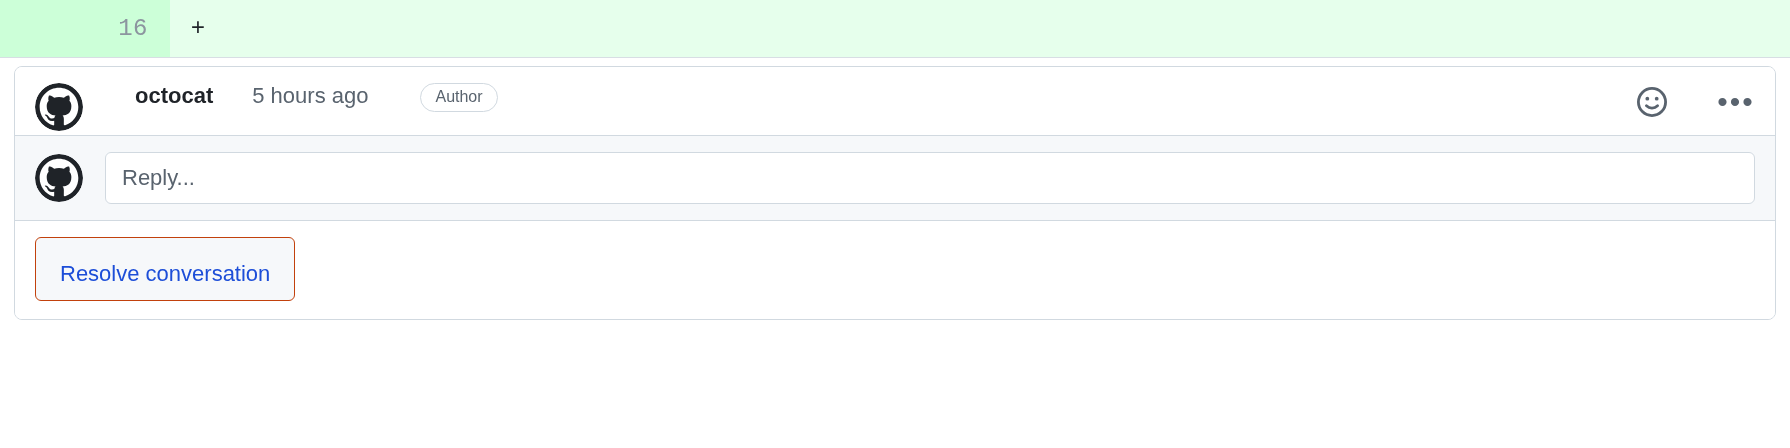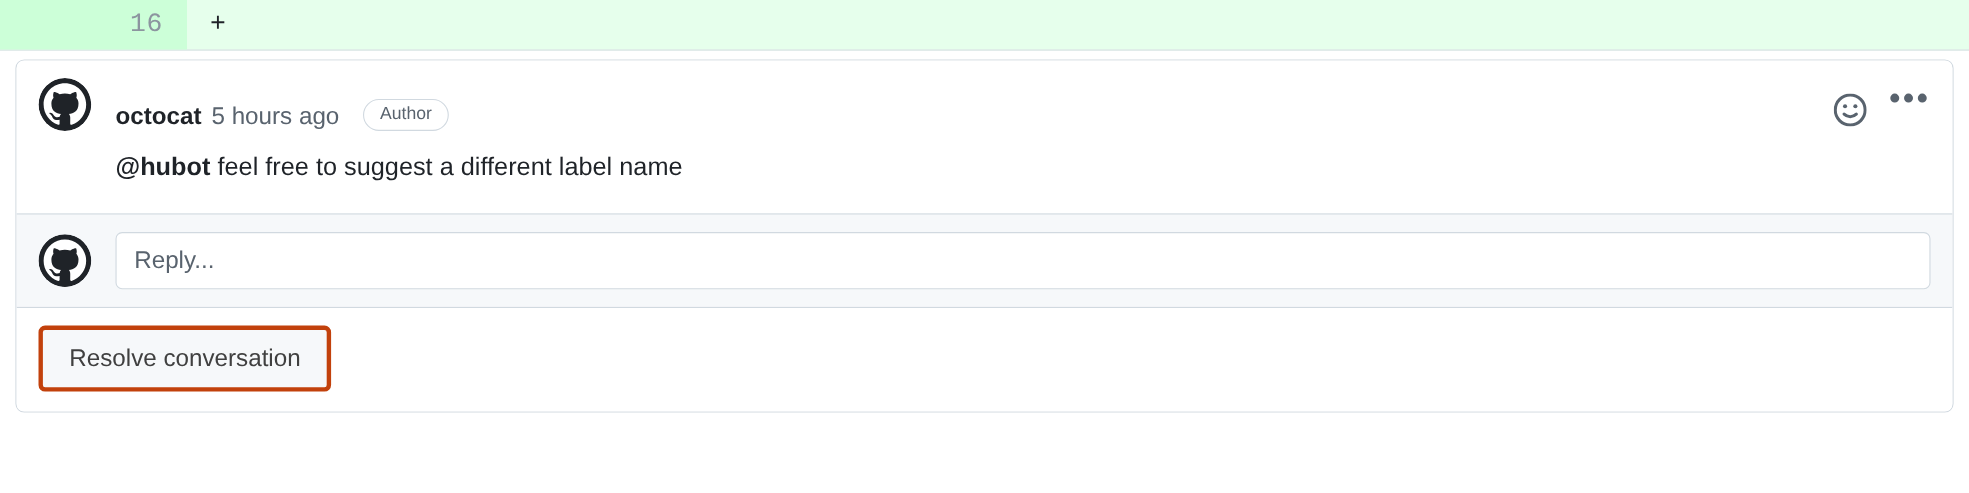--- a/index.html
+++ b/index.html
@@ -12,21 +12,21 @@
     height: 448px;
     font-family: "Liberation Sans", sans-serif;
     color: #1f2328;
     overflow: hidden;
   }
 
   
   .diff-line {
     display: flex;
     align-items: stretch;
-    height: 46px;
+    height: 58px;
     background: #e6ffec;
     border-bottom: 1px solid #d8dee4;
     box-sizing: border-box;
   }
   .diff-gutter {
     width: 170px;
     flex: 0 0 170px;
     background: #ccffd8;
     color: #8c959f;
     font-family: "Liberation Mono", monospace;
@@ -74,23 +74,24 @@
     overflow: hidden;
     box-sizing: border-box;
   }
 
   
   .comment {
     background: #ffffff;
   }
   .comment-header {
     display: flex;
-    align-items: flex-end;
+    align-items: flex-start;
     padding: 16px 20px 4px 20px;
     box-sizing: border-box;
+    gap: 30px;
   }
   .avatar {
     width: 48px;
     height: 48px;
     border-radius: 50%;
     flex: 0 0 48px;
     display: block;
   }
   .author-name {
     font-size: 22px;
@@ -168,25 +169,25 @@
   
   .actions-row {
     background: #ffffff;
     border-top: 1px solid #d1d9e0;
     padding: 16px 20px 18px 20px;
     box-sizing: border-box;
   }
   .btn {
     display: inline-block;
     background: #f6f8fa;
-    border: 4px solid #c2410c;
+    border: 1px solid #c2410c;
     border-radius: 6px;
     font-size: 22px;
-    color: #404040;
-    padding: 13px 24px 13px 24px;
+    color: #1d4ed8;
+    padding: 23px 24px 13px 24px;
     box-sizing: border-box;
     cursor: pointer;
   }
 </style>
 </head>
 <body>
 
 <div class="diff-line">
   <div class="diff-gutter">16</div>
   <div class="diff-marker">+</div>
@@ -221,21 +222,20 @@
             <path d="M8 0a8 8 0 1 1 0 16A8 8 0 0 1 8 0ZM1.5 8a6.5 6.5 0 1 0 13 0 6.5 6.5 0 0 0-13 0Z"></path>
             <path d="M4.5 9.5a.75.75 0 0 1 1.06 0 3.5 3.5 0 0 0 4.88 0 .75.75 0 1 1 1.04 1.08 5 5 0 0 1-6.96 0 .75.75 0 0 1-.02-1.08Z"></path>
             <circle cx="5.5" cy="6.2" r="1"></circle>
             <circle cx="10.5" cy="6.2" r="1"></circle>
           </svg>
         </span>
 
         <span class="header-action kebab">•••</span>
       </div>
 
-      <div class="comment-body"><span class="mention">@hubot</span><span> feel free to suggest a different label name</span></div>
     </div>
 
     <div class="reply-row">
       <svg class="avatar" viewBox="0 0 16 16">
         <circle cx="8" cy="8" r="8" fill="#1f2328"></circle>
         <path fill="#ffffff" transform="translate(1.55,1.55) scale(0.806)" d="M8 0C3.58 0 0 3.58 0 8c0 3.54 2.29 6.53 5.47 7.59.4.07.55-.17.55-.38
              0-.19-.01-.82-.01-1.49-2.01.37-2.53-.49-2.69-.94-.09-.23-.48-.94-.82-1.13
              -.28-.15-.68-.52-.01-.53.63-.01 1.08.58 1.23.82.72 1.21 1.87.87 2.33.66
              .07-.52.28-.87.51-1.07-1.78-.2-3.64-.89-3.64-3.95 0-.87.31-1.59.82-2.15
              -.08-.2-.36-1.02.08-2.12 0 0 .67-.21 2.2.82.64-.18 1.32-.27 2-.27

